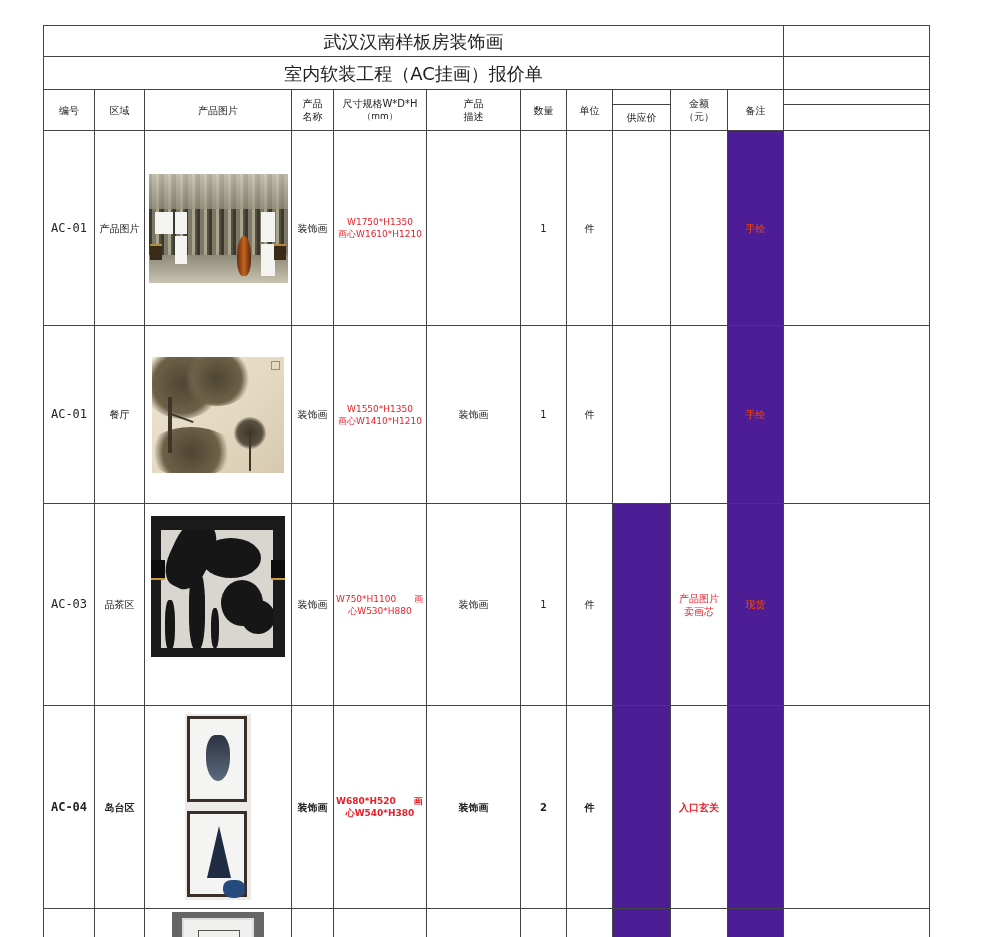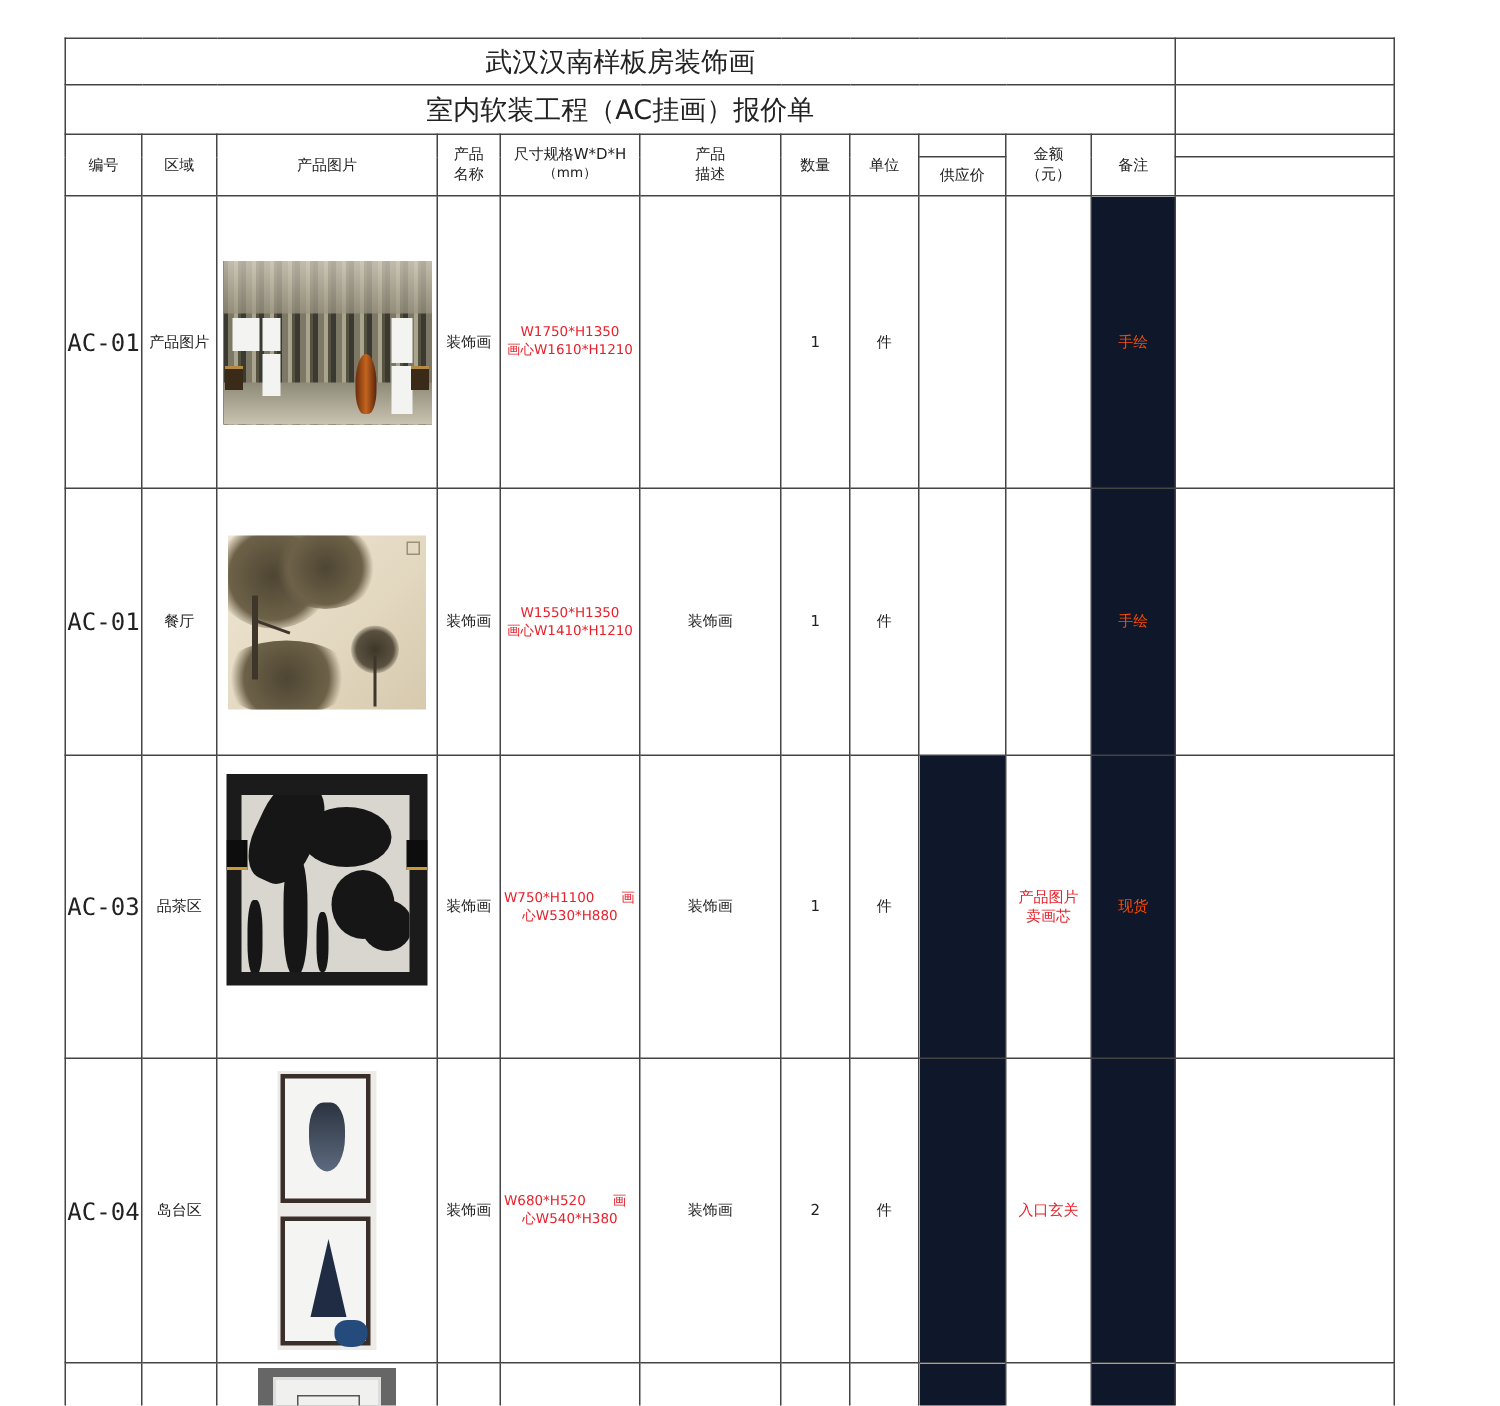--- a/index.html
+++ b/index.html
@@ -7,22 +7,22 @@
          font-family:"DejaVu Sans", "Liberation Sans", sans-serif; color:#222; }
   .sheet { position:absolute; left:43px; top:25px; }
   table { border-collapse:collapse; table-layout:fixed; }
   td { border:1px solid #444; padding:0; text-align:center; vertical-align:middle;
        font-size:10px; line-height:13px; overflow:hidden; }
   .title1 td.t { font-size:18px; height:30px; }
   .title2 td.t { font-size:18px; height:32px; }
   .hdr td { font-size:10px; }
   .red { color:#e8202a; }
   .orange { color:#ff4a00; }
-  .yellow { background:#0f172a; }
-  .mono { font-family:"DejaVu Sans Mono", "Liberation Mono", monospace; font-size:16px; }
+  .yellow { background:#4c1d95; }
+  .mono { font-family:"DejaVu Sans Mono", "Liberation Mono", monospace; font-size:12px; }
   .spec { font-family:"DejaVu Sans", sans-serif; font-size:9px; line-height:12px; padding:0 2px; }
   .spec-left { text-align:left; }
   .pic { position:relative; }
   .img { margin:0 auto; position:relative; overflow:hidden; }
   
   .img1 { width:139px; height:109px;
     background:
       linear-gradient(180deg, rgba(255,255,255,0) 0%, rgba(0,0,0,0) 100%),
       repeating-linear-gradient(90deg, #3b3a32 0 3px, #7c7865 3px 7px, #a8a48e 7px 10px, #55523f 10px 12px),
       #8a8570; }
@@ -202,21 +202,21 @@
     <td>件</td>
     <td class="yellow"></td>
     <td class="red">
       <div>产品图片</div>
       <div>卖画芯</div>
     </td>
     <td class="yellow orange">现货</td>
     <td></td>
   </tr>
 
-  <tr style="height:203px;">
+  <tr style="height:203px;font-weight:bold;">
     <td class="mono">AC-04</td>
     <td>岛台区</td>
     <td class="pic">
       <div class="img img4">
         <div class="frame" style="top:2px;">
                 <div class="leaf1"></div>
               </div>
         <div class="frame" style="top:97px;">
                 <div class="leaf2"></div>
               </div>

